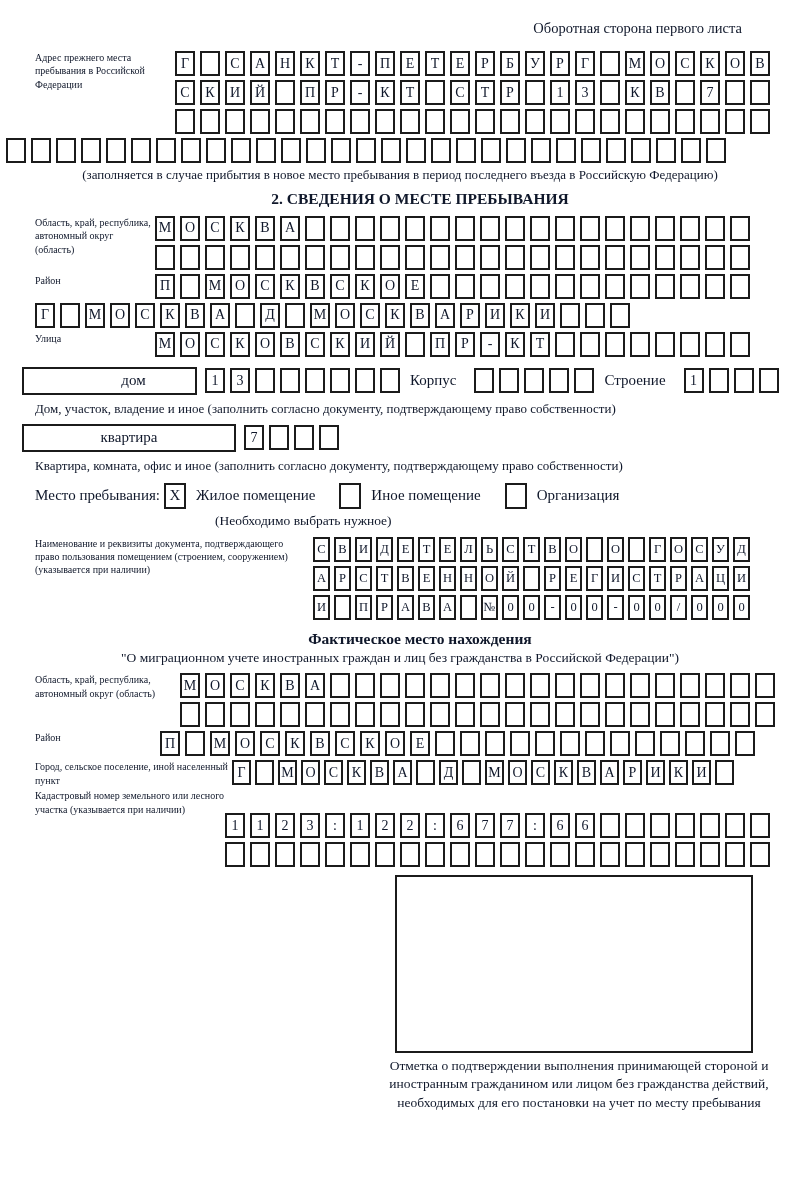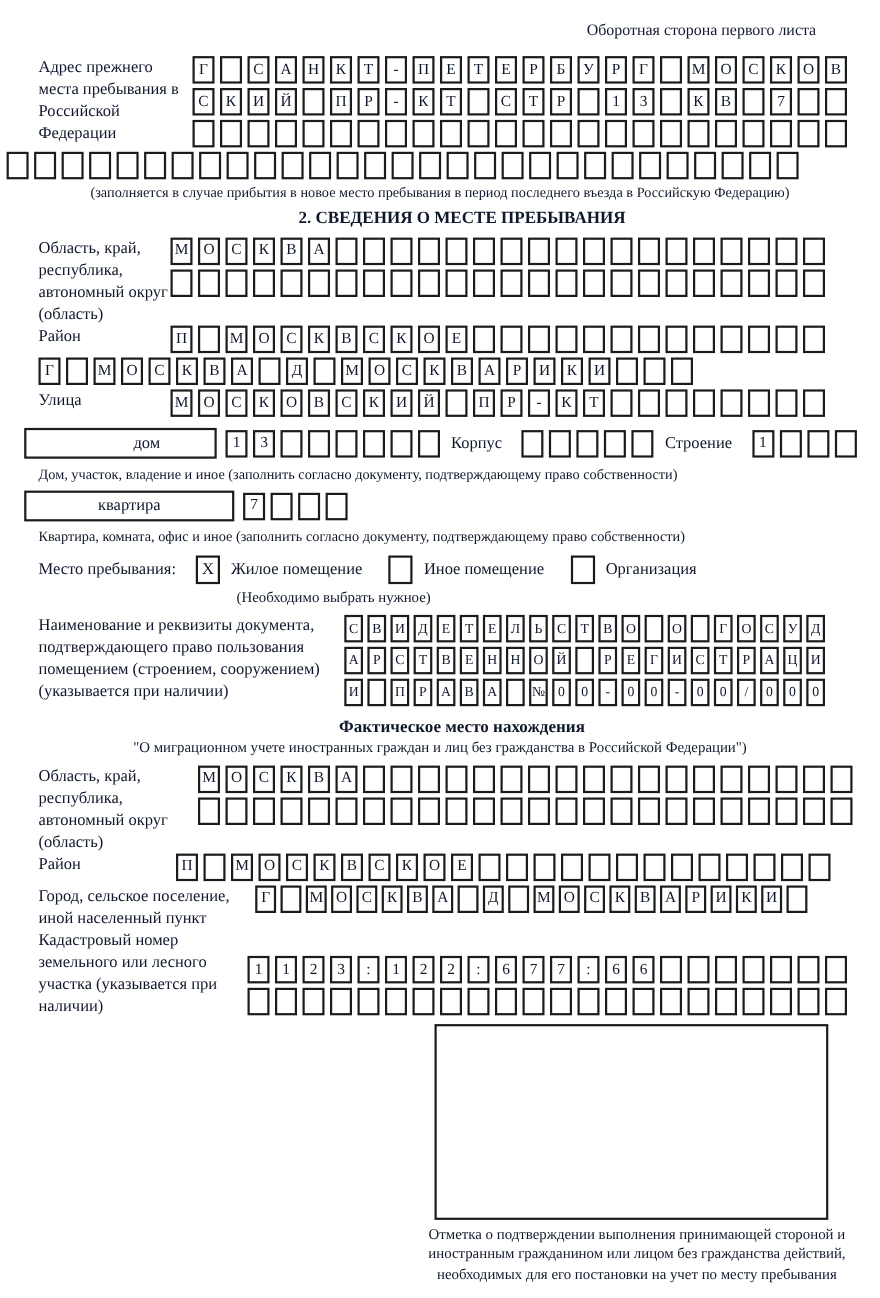--- a/index.html
+++ b/index.html
@@ -5,21 +5,21 @@
   * { margin:0; padding:0; box-sizing:border-box; }
   body { background:#fff; }
   .page {
     position:relative; width:800px; height:1180px; margin:0 auto;
     background:#fff; color:#0f172a; overflow:hidden;
     font-family:"Liberation Serif","DejaVu Serif",serif;
   }
   .header-note { padding:20px 58px 0 0; text-align:right; font-size:14.5px; }
   .frow { display:flex; align-items:flex-start; }
   .indent35 { margin-left:35px; }
-  .lbl { font-size:15px; line-height:1.34; flex:none; }
+  .lbl { font-size:10px; line-height:1.34; flex:none; }
   .lw120 { width:120px; } .lw125 { width:125px; } .lw140 { width:140px; }
   .lw143 { width:143px; } .lw145 { width:145px; } .lw190 { width:190px; }
   .lw197 { width:197px; } .lw270 { width:270px; }
   .boxcol { flex:none; }
   .boxrow { display:flex; gap:5px; margin-bottom:4px; }
   .cell {
     width:20px; height:25px; flex:none;
     border:2px solid #1b1b1b; background:#fff;
     display:inline-flex; align-items:center; justify-content:center;
     font-size:14px; line-height:1;
@@ -30,21 +30,21 @@
   .cap-center { text-align:center; margin-top:2px; }
   .sec-title { text-align:center; font-weight:bold; font-size:15.5px; margin-top:6px;margin-left:40px; }
   .field-outline {
     border:2px solid #1b1b1b; height:28px; flex:none;
     display:flex; align-items:center; justify-content:center; font-size:15px;
   }
   .houserow { display:flex; align-items:center; margin-top:6px; }
   .houserow .boxrow { margin-bottom:0; margin-left:8px; }
   .midlbl { font-size:15px; padding:0 10px; flex:none; }
   .stay-row { display:flex; align-items:center; margin-top:8px; }
-  .stay-lbl { font-size:15px; margin-right:18px; }
+  .stay-lbl { font-size:15px; margin-right:4px; }
   .cb { width:22px; height:26px; font-size:15px; }
   .opt { font-size:15px; margin:0 24px 0 10px; }
   .stay-note { margin-left:215px; font-size:13.5px; margin-top:4px; }
   .mt6{margin-top:6px;} .mt8{margin-top:8px;} .mt14{margin-top:14px;}
   .note-center { text-align:center; font-size:13.5px; line-height:1.45; }
   .padtop22 { padding-top:24px; }
   .stamp-box { margin-left:395px; margin-top:4px; width:358px; height:178px; border:2px solid #1b1b1b; }
   .stamp-cap { margin-left:383px; width:392px; text-align:center; font-size:13.5px; line-height:1.35; margin-top:4px; }
 </style>
 </head>
@@ -343,21 +343,21 @@
     <div class="boxrow">
         <span class="cell">1</span>
         <span class="cell"></span>
         <span class="cell"></span>
         <span class="cell"></span>
       </div>
   </div>
   <div class="caption indent35 mt6">Дом, участок, владение и иное (заполнить согласно документу, подтверждающему право собственности)</div>
 
   <div class="houserow" style="margin-left:22px;">
-    <div class="field-outline" style="width:191px;">квартира</div>
+    <div class="field-outline" style="width:214px;">квартира</div>
     <div class="boxrow">
         <span class="cell">7</span>
         <span class="cell"></span>
         <span class="cell"></span>
         <span class="cell"></span>
       </div>
   </div>
   <div class="caption indent35 mt6">Квартира, комната, офис и иное (заполнить согласно документу, подтверждающему право собственности)</div>
 
   <div class="stay-row indent35">

